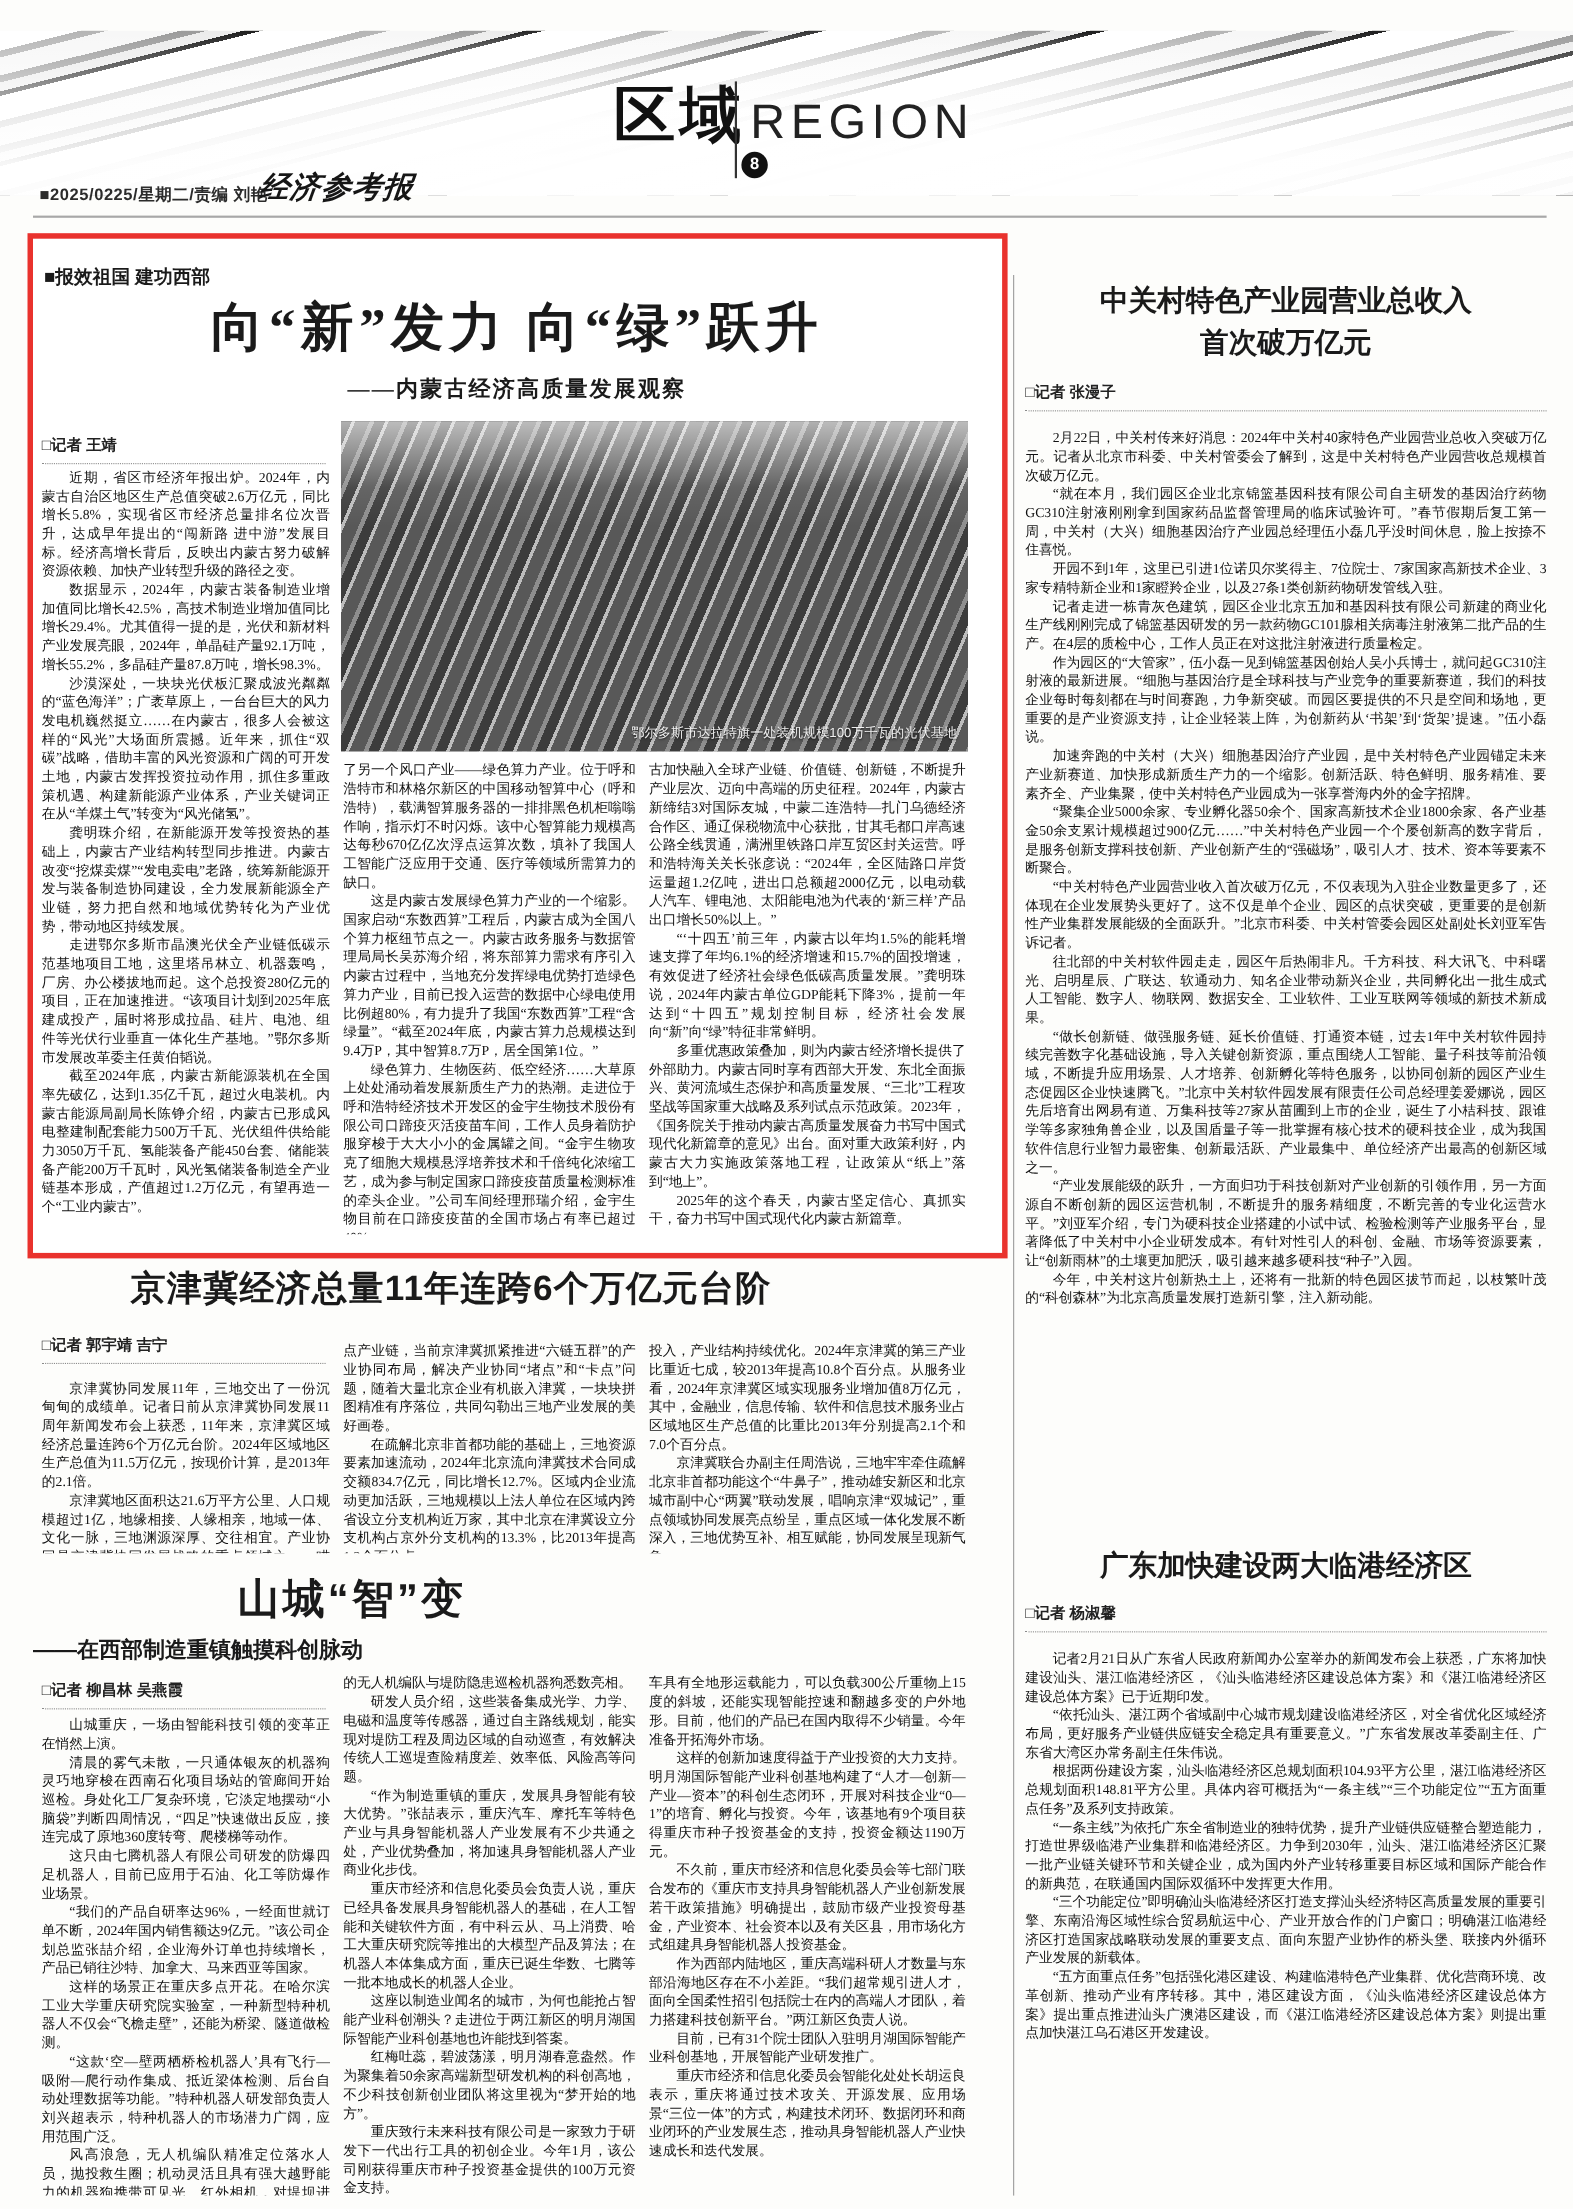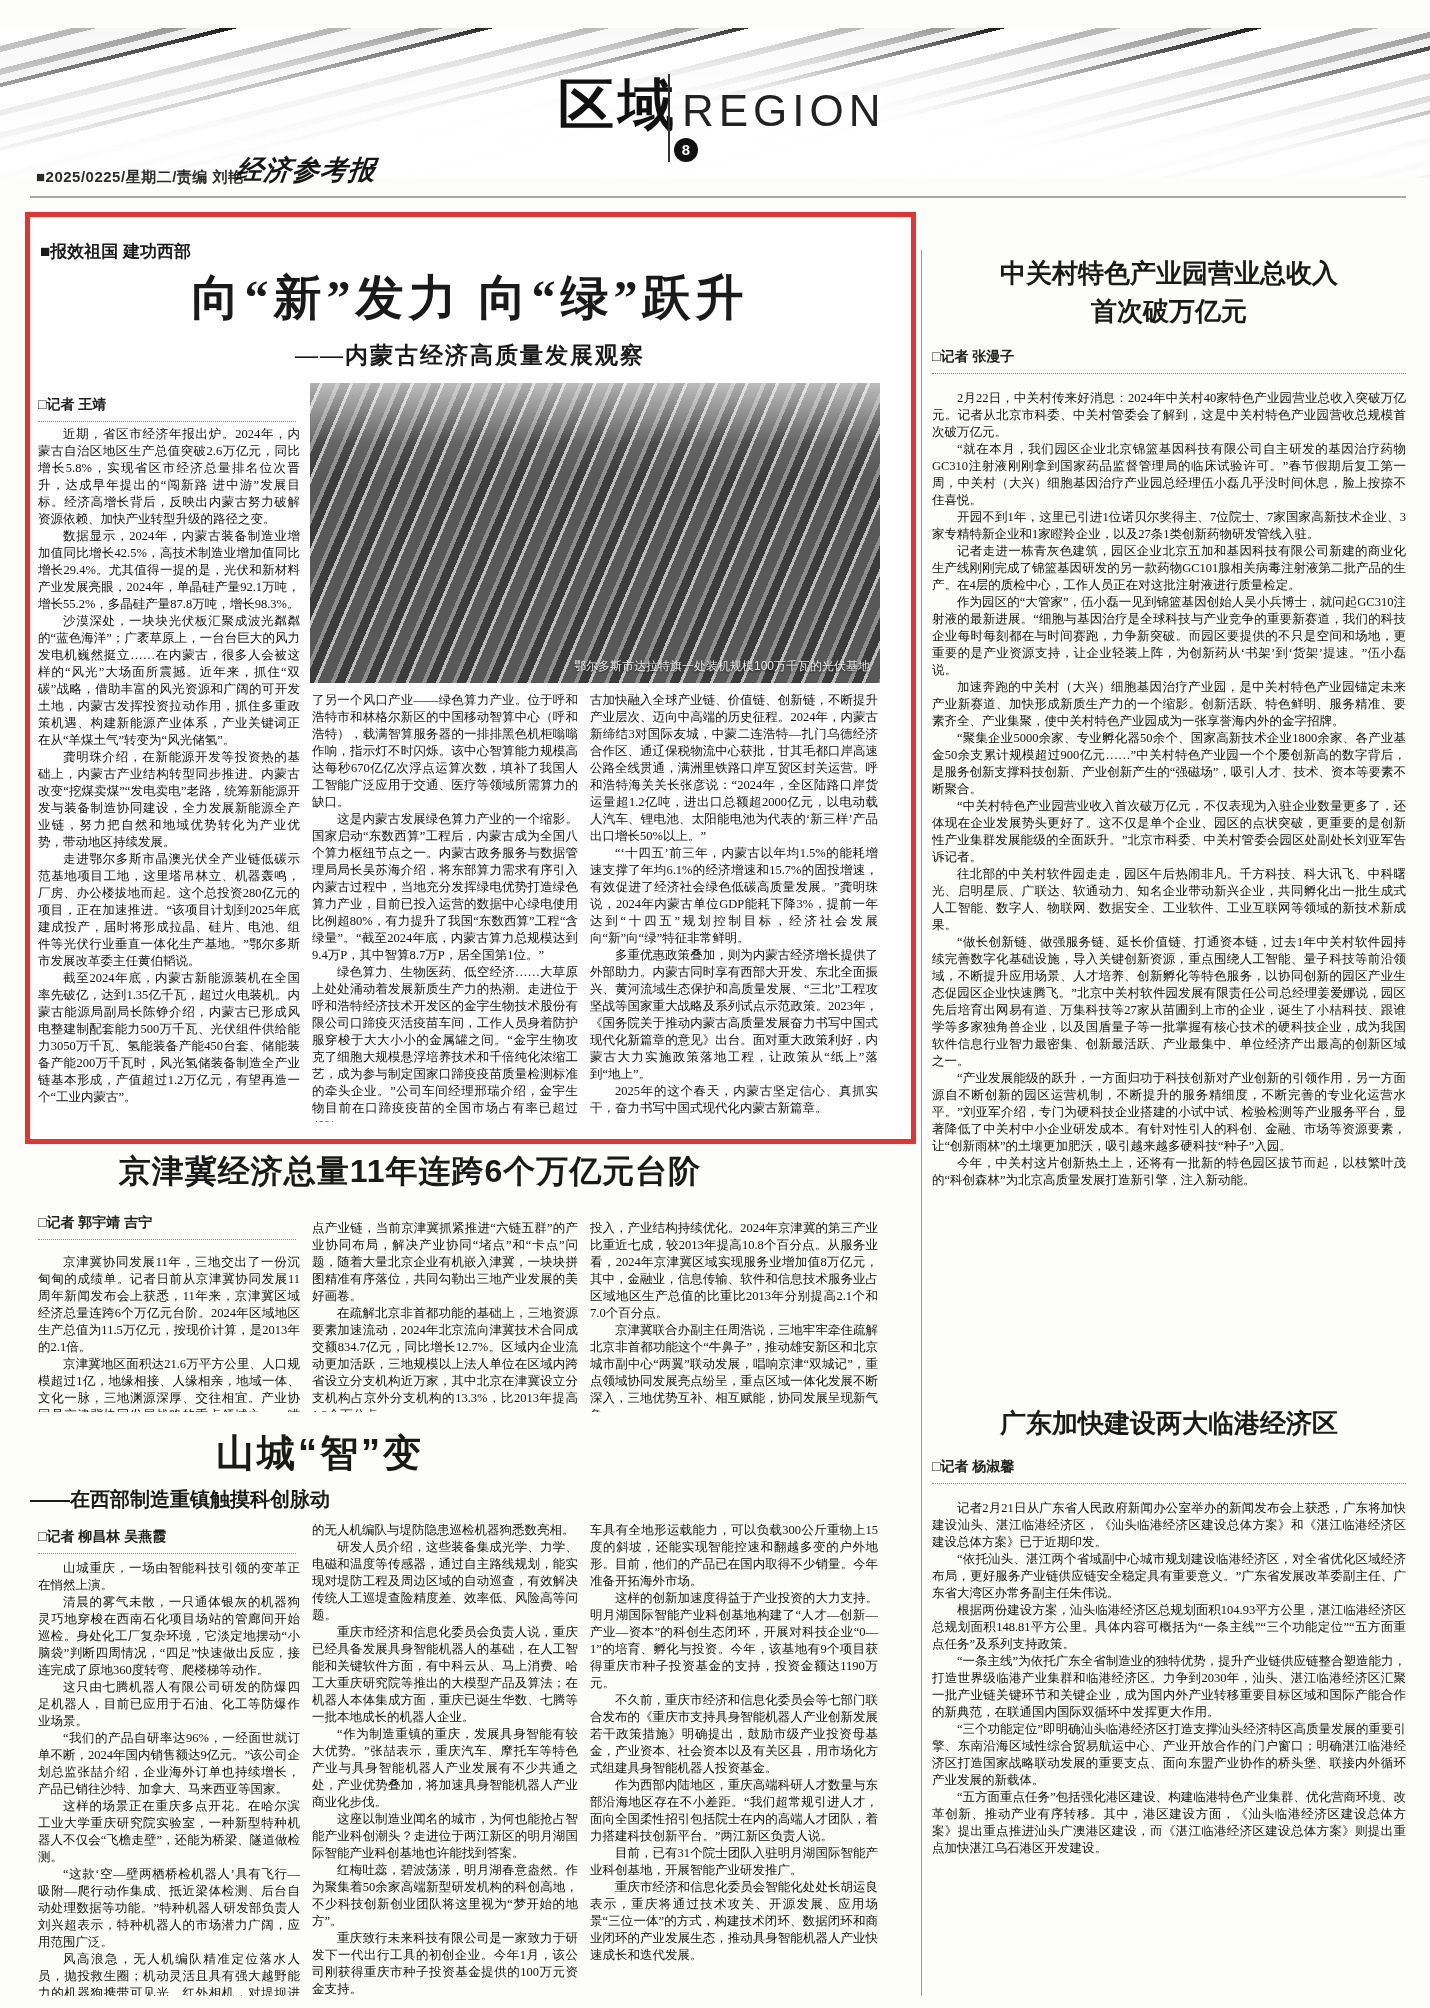--- a/index.html
+++ b/index.html
@@ -25,21 +25,21 @@
     font-weight:bold; color:#2b2b2b; letter-spacing:.5px; }
   .paper-logo { left:236px; top:152px; width:116px; height:40px; font-size:27px; font-weight:bold;
     font-style:italic; transform:skewX(-6deg); color:#161616; letter-spacing:1px; white-space:nowrap; }
   .mast-rule { left:30px; top:196px; width:1376px; height:2px; background:#a8a8a8; }
 
   
   .redbox { left:25px; top:212px; width:891px; height:932px; border:5px solid #e9322d; background:#fff; }
   .kicker { left:40px; top:240px; font-family:"Liberation Sans",sans-serif; font-size:17px; font-weight:bold; }
   .lead-title { left:30px; top:266px; width:880px; text-align:center; font-size:48px; font-weight:bold;
     letter-spacing:5px; }
-  .lead-subtitle { left:30px; top:340px; width:880px; text-align:center; font-size:23px; font-weight:bold;
+  .lead-subtitle { left:30px; top:340px; width:880px; text-align:center; font-size:20px; font-weight:bold;
     letter-spacing:2px; }
   .byline { font-family:"Liberation Sans",sans-serif; font-size:14px; font-weight:bold; color:#222;
     padding-bottom:7px; border-bottom:1px dotted #8a8a8a; }
   .lead-byline { left:38px; top:396px; width:258px; }
   .photo { left:310px; top:383px; width:570px; height:300px; overflow:hidden;
     background:linear-gradient(180deg,rgba(255,255,255,.6),rgba(255,255,255,.08) 20%,rgba(255,255,255,0) 32%),
       repeating-linear-gradient(113deg,#3c3c3c 0 9px,#bdbdbd 9px 12px,#585858 12px 24px,#8e8e8e 24px 28px),
       repeating-linear-gradient(23deg,rgba(255,255,255,.14) 0 2px,rgba(0,0,0,.16) 2px 16px),#777; }
   .photo-caption { right:10px; bottom:8px; left:auto; color:rgba(255,255,255,.93); font-size:12px;
     text-shadow:0 1px 2px rgba(0,0,0,.8); font-family:"Liberation Sans",sans-serif; }
@@ -146,22 +146,22 @@
     <p>清晨的雾气未散，一只通体银灰的机器狗灵巧地穿梭在西南石化项目场站的管廊间开始巡检。身处化工厂复杂环境，它淡定地摆动“小脑袋”判断四周情况，“四足”快速做出反应，接连完成了原地360度转弯、爬楼梯等动作。</p>
     <p>这只由七腾机器人有限公司研发的防爆四足机器人，目前已应用于石油、化工等防爆作业场景。</p>
     <p>“我们的产品自研率达96%，一经面世就订单不断，2024年国内销售额达9亿元。”该公司企划总监张喆介绍，企业海外订单也持续增长，产品已销往沙特、加拿大、马来西亚等国家。</p>
     <p>这样的场景正在重庆多点开花。在哈尔滨工业大学重庆研究院实验室，一种新型特种机器人不仅会“飞檐走壁”，还能为桥梁、隧道做检测。</p>
     <p>“这款‘空—壁两栖桥检机器人’具有飞行—吸附—爬行动作集成、抵近梁体检测、后台自动处理数据等功能。”特种机器人研发部负责人刘兴超表示，特种机器人的市场潜力广阔，应用范围广泛。</p>
     <p>风高浪急，无人机编队精准定位落水人员，抛投救生圈；机动灵活且具有强大越野能力的机器狗携带可见光、红外相机，对堤坝进行巡查。在长江防汛抢险综合演练现场，同样由哈工大重庆研究院研发</p>
   </div>
 <div class="abs col s-col2">
     <p class="cont">的无人机编队与堤防隐患巡检机器狗悉数亮相。</p>
     <p>研发人员介绍，这些装备集成光学、力学、电磁和温度等传感器，通过自主路线规划，能实现对堤防工程及周边区域的自动巡查，有效解决传统人工巡堤查险精度差、效率低、风险高等问题。</p>
+    <p>“作为制造重镇的重庆，发展具身智能有较大优势。”张喆表示，重庆汽车、摩托车等特色产业与具身智能机器人产业发展有不少共通之处，产业优势叠加，将加速具身智能机器人产业商业化步伐。</p>
     <p>重庆市经济和信息化委员会负责人说，重庆已经具备发展具身智能机器人的基础，在人工智能和关键软件方面，有中科云从、马上消费、哈工大重庆研究院等推出的大模型产品及算法；在机器人本体集成方面，重庆已诞生华数、七腾等一批本地成长的机器人企业。</p>
-    <p>“作为制造重镇的重庆，发展具身智能有较大优势。”张喆表示，重庆汽车、摩托车等特色产业与具身智能机器人产业发展有不少共通之处，产业优势叠加，将加速具身智能机器人产业商业化步伐。</p>
     <p>这座以制造业闻名的城市，为何也能抢占智能产业科创潮头？走进位于两江新区的明月湖国际智能产业科创基地也许能找到答案。</p>
     <p>红梅吐蕊，碧波荡漾，明月湖春意盎然。作为聚集着50余家高端新型研发机构的科创高地，不少科技创新创业团队将这里视为“梦开始的地方”。</p>
     <p>重庆致行未来科技有限公司是一家致力于研发下一代出行工具的初创企业。今年1月，该公司刚获得重庆市种子投资基金提供的100万元资金支持。</p>
   </div>
 <div class="abs col s-col3">
     <p class="cont">车具有全地形运载能力，可以负载300公斤重物上15度的斜坡，还能实现智能控速和翻越多变的户外地形。目前，他们的产品已在国内取得不少销量。今年准备开拓海外市场。</p>
     <p>这样的创新加速度得益于产业投资的大力支持。明月湖国际智能产业科创基地构建了“人才—创新—产业—资本”的科创生态闭环，开展对科技企业“0—1”的培育、孵化与投资。今年，该基地有9个项目获得重庆市种子投资基金的支持，投资金额达1190万元。</p>
     <p>不久前，重庆市经济和信息化委员会等七部门联合发布的《重庆市支持具身智能机器人产业创新发展若干政策措施》明确提出，鼓励市级产业投资母基金，产业资本、社会资本以及有关区县，用市场化方式组建具身智能机器人投资基金。</p>
     <p>作为西部内陆地区，重庆高端科研人才数量与东部沿海地区存在不小差距。“我们超常规引进人才，面向全国柔性招引包括院士在内的高端人才团队，着力搭建科技创新平台。”两江新区负责人说。</p>
     <p>目前，已有31个院士团队入驻明月湖国际智能产业科创基地，开展智能产业研发推广。</p>

